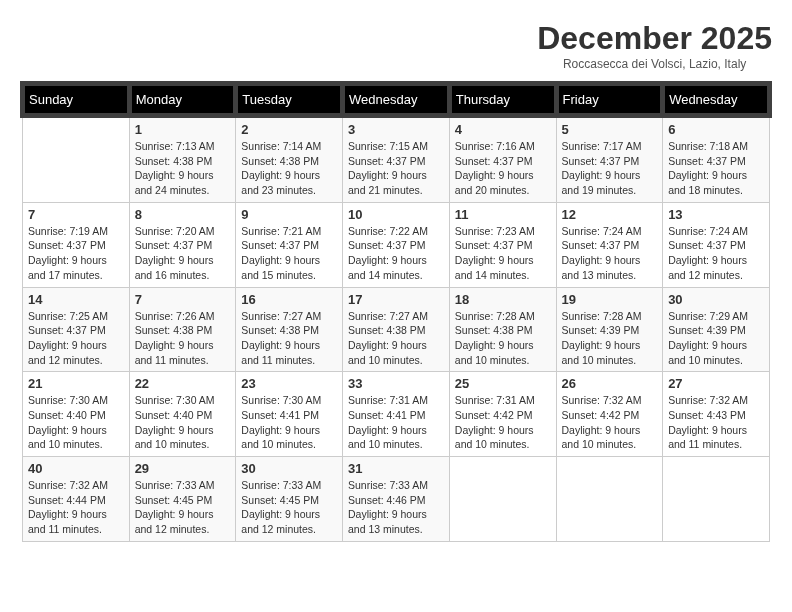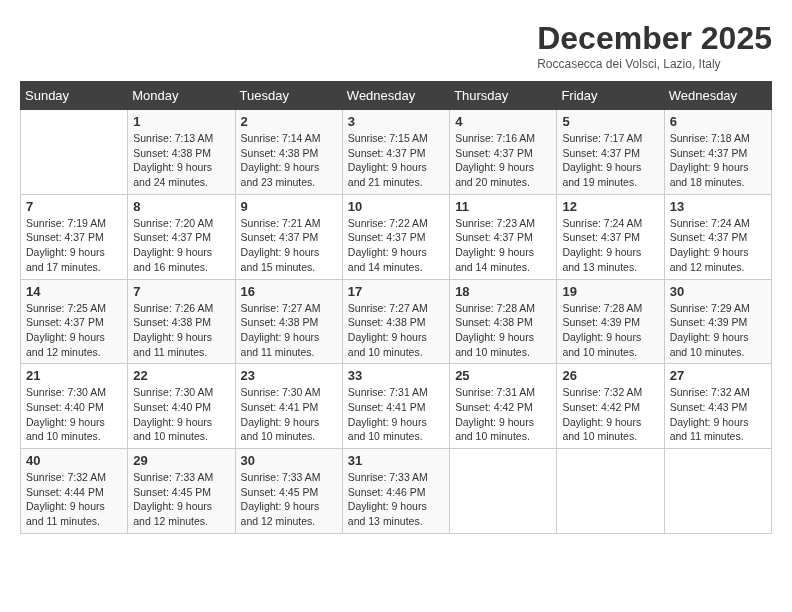--- a/index.html
+++ b/index.html
@@ -28,45 +28,45 @@
     }
     .logo-text span {
       color: #1565c0;
     }
     .logo-icon {
       width: 28px;
       height: 28px;
       margin-left: 2px;
     }
     .title-block {
-      text-align: left;
+      text-align: center;
       margin-left: 24px;
     }
     .month-title {
       font-size: 32px;
       font-weight: bold;
       color: #333;
     }
     .subtitle {
       font-size: 12px;
       color: #555;
     }
     table {
       width: 100%;
       border-collapse: collapse;
       font-size: 11px;
     }
     thead tr th {
-      background-color: #404040;
+      background-color: #000000;
       color: #fff;
       padding: 6px 4px;
       text-align: left;
       font-size: 13px;
       font-weight: normal;
-      border: 1px solid #404040;
+      border: 5px solid #404040;
     }
     tbody tr td {
       border: 1px solid #ccc;
       vertical-align: top;
       padding: 4px 5px;
       height: 80px;
       width: 107px;
       background: #fff;
     }
     tbody tr:nth-child(odd) td {

